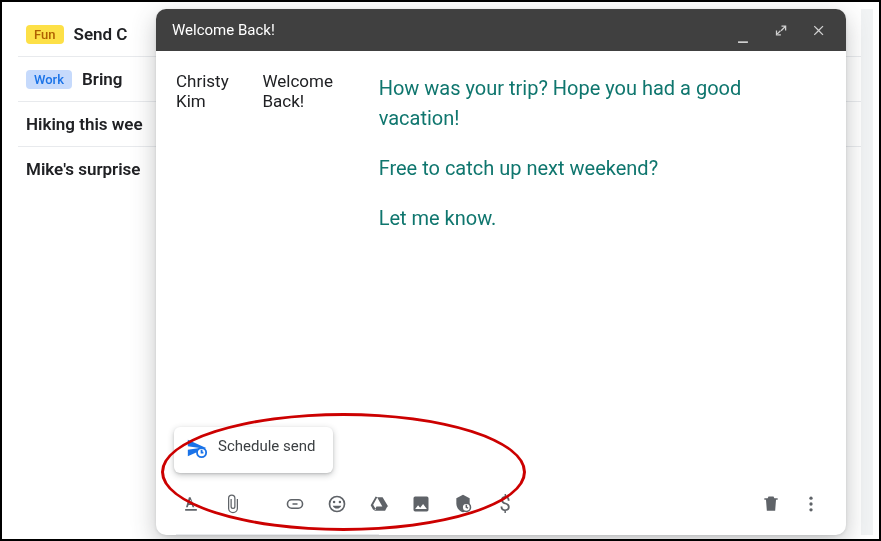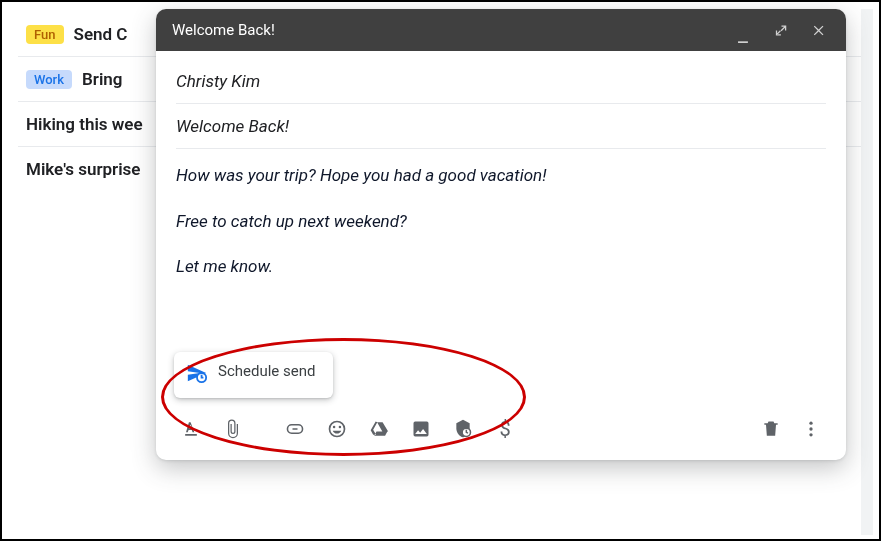--- a/index.html
+++ b/index.html
@@ -36,21 +36,21 @@
     border-radius: 4px;
   }
   .label-fun { background: #fde047; color: #b06000; }
   .label-work { background: #c6dafc; color: #1a73e8; }
 
   .compose {
     position: absolute;
     top: 7px;
     left: 154px;
     width: 690px;
-    height: 451px;
+    height: 526px;
     background: #fff;
     border-radius: 10px;
     box-shadow: 0 8px 24px rgba(60,64,67,.3), 0 1px 3px rgba(60,64,67,.15);
     display: flex;
     flex-direction: column;
     overflow: hidden;
   }
   .compose-header {
     background: #404040;
     color: #fff;
@@ -66,33 +66,32 @@
     margin-left: 16px;
     cursor: pointer;
     color: #d0d0d0;
   }
   .compose-header svg { width: 15px; height: 15px; }
   .compose-header .win-btn.min { font-size: 22px; line-height: 0; position: relative; top: 4px;}
   .compose-body {
     padding: 8px 20px 0 20px;
     flex: 1;
     display: flex;
-    flex-direction: column;
-    font-style: italic;
+    flex-direction: row;
   }
   .field-row {
     padding: 12px 0;
     border-bottom: 1px solid #e8eaed;
     font-size: 17px;
     color: #202124;
   }
   .body-text {
     padding: 14px 0;
-    font-size: 17px;
-    color: #0f172a;
+    font-size: 20px;
+    color: #0f766e;
     line-height: 1.5;
   }
   .body-text p { margin-bottom: 20px; }
   .toolbar {
     position: absolute;
     bottom: 14px;
     left: 18px;
     right: 18px;
     display: flex;
     align-items: center;

